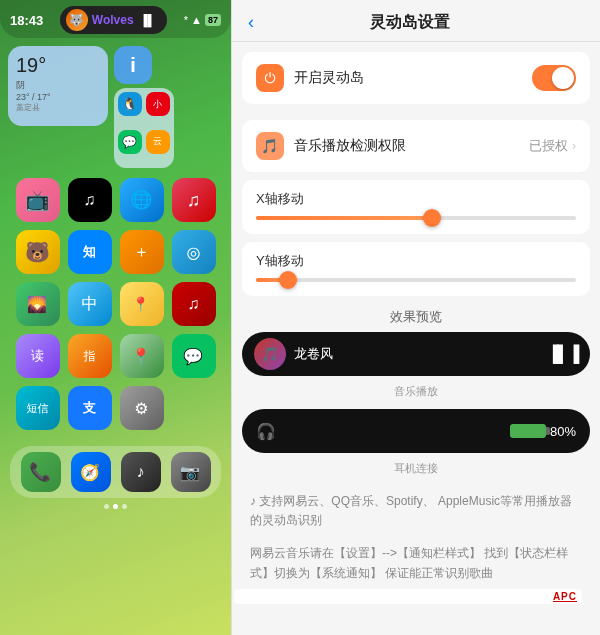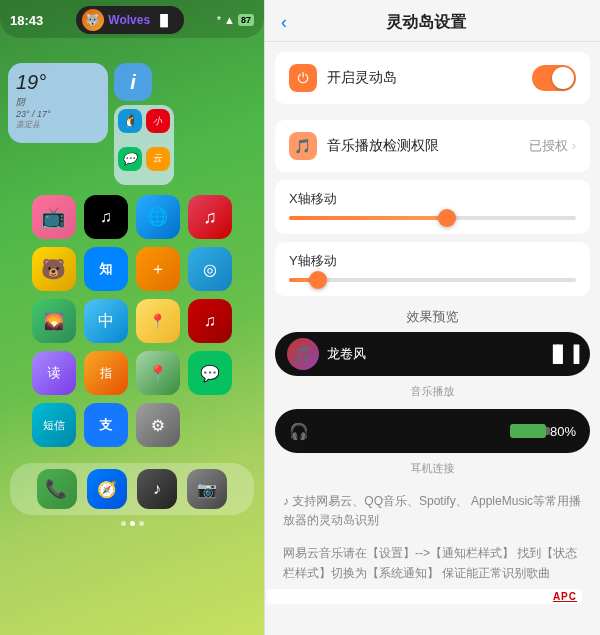--- a/index.html
+++ b/index.html
@@ -8,21 +8,21 @@
       height: 635px;
       display: flex;
       flex-direction: row;
       font-family: -apple-system, 'PingFang SC', 'Microsoft YaHei', sans-serif;
       overflow: hidden;
       background: #fff;
     }
 
     
     .phone-panel {
-      width: 265px;
+      width: 232px;
       height: 635px;
       background: linear-gradient(160deg, #3a8c3a 0%, #4db848 30%, #6abf4b 55%, #a8d060 75%, #c8e060 100%);
       position: relative;
       overflow: hidden;
       border-right: 1px solid #ddd;
       flex-shrink: 0;
     }
 
     
     .status-bar {
@@ -78,22 +78,21 @@
       font-size: 9px;
       font-weight: 700;
       padding: 1px 3px;
       border-radius: 3px;
     }
 
     
     .widgets-row {
       display: flex;
       gap: 6px;
-      padding: 25px 8px 0;
-      font-style: italic;
+      padding: 8px 8px 0;
     }
     .widget-weather {
       background: rgba(180,210,255,0.85);
       border-radius: 14px;
       width: 100px;
       height: 80px;
       padding: 8px;
       flex-shrink: 0;
     }
     .weather-temp {

